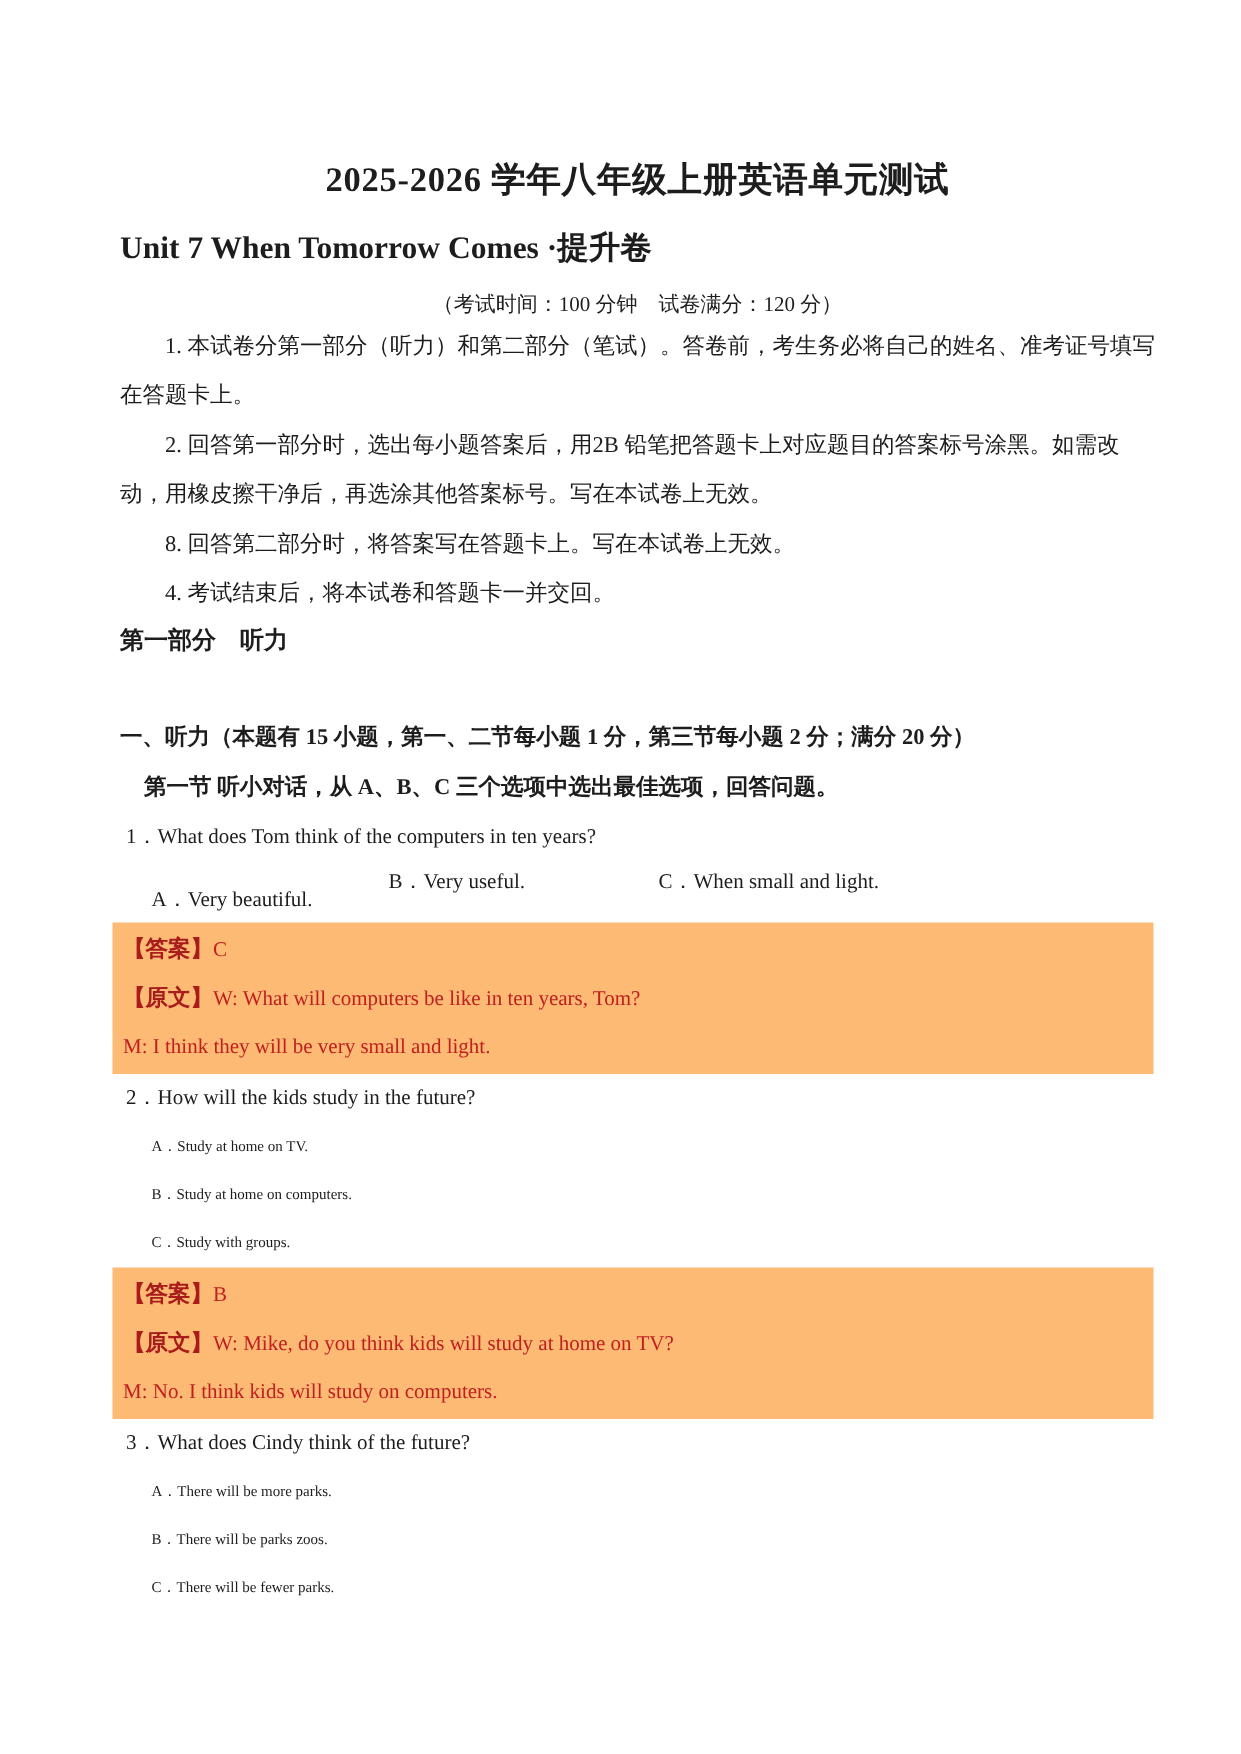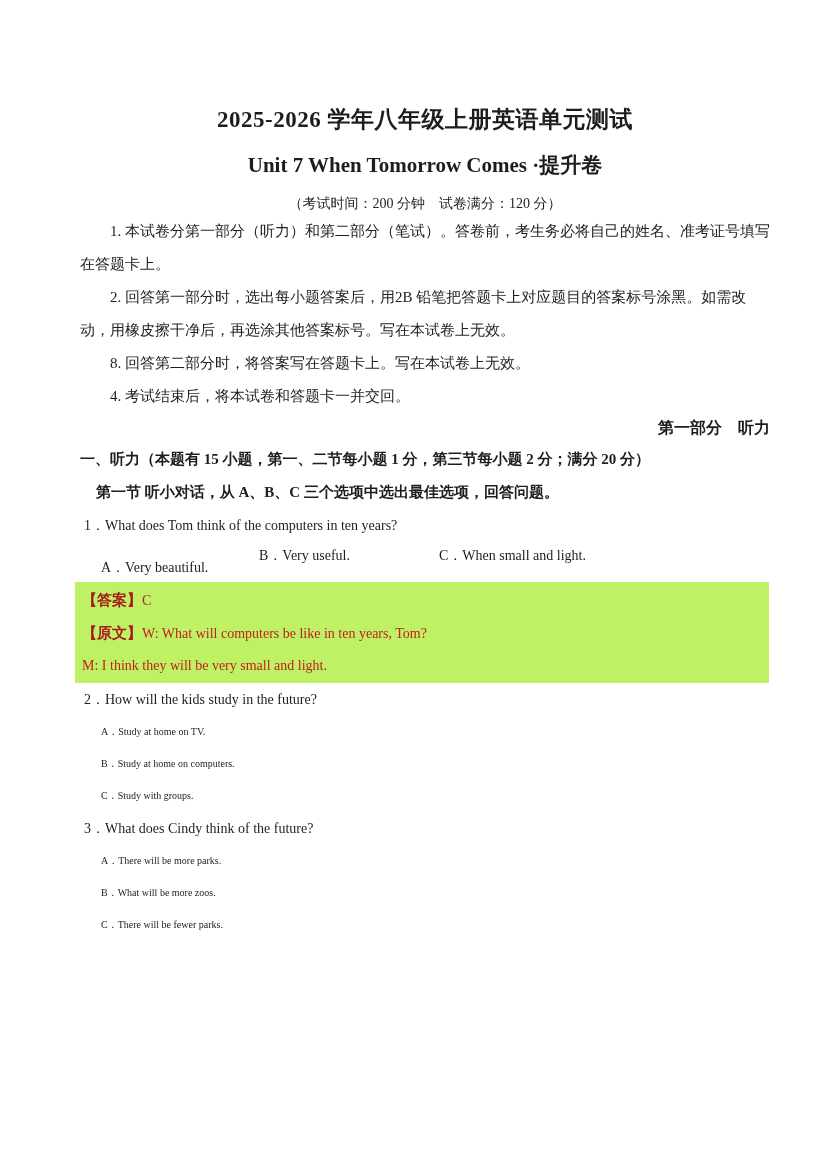--- a/index.html
+++ b/index.html
@@ -12,56 +12,56 @@
     color:#1d1d1d;
     margin:0 auto;
   }
   .content { padding:104px 57px 0 80px; box-sizing:border-box; }
 
   .doc-title {
     margin:0; font-size:23px; font-weight:bold; text-align:center;
     line-height:32px; letter-spacing:0.5px;
   }
   .doc-subtitle {
-    margin:14px 0 0; font-size:21px; font-weight:bold; text-align:center;
+    margin:14px 0 0; font-size:21px; font-weight:bold; text-align:left;
     line-height:30px;
   }
   .exam-info { margin-top:13px; font-size:14px; text-align:center; line-height:22px; }
 
   .notice-heading { margin-top:14px; font-size:15px; line-height:24px; }
   .notice { margin:0; font-size:15px; line-height:33px; text-indent:2em; }
 
-  .part-heading { font-size:16px; font-weight:bold; text-align:right; line-height:30px; }
-  .section-heading { font-size:15px; font-weight:bold; line-height:33px; }
+  .part-heading { font-size:16px; font-weight:bold; text-align:left; line-height:30px; }
+  .section-heading { font-size:15px; font-weight:bold; line-height:33px;margin-top:33px; }
   .subsection-heading { font-size:15px; font-weight:bold; line-height:33px;margin-left:16px; }
 
   .q-text { font-size:14px; line-height:33px; padding-left:4px; }
   .options-row { display:flex; font-size:14px; line-height:28px; padding-left:21px; }
   .options-row .opt-a { width:158px;margin-top:12px; }
   .options-row .opt-b { width:180px; }
   .options-row .opt-c { flex:1; }
   .option-line { font-size:10px; line-height:32px; padding-left:21px; }
 
   .answer-block {
     margin-left:-5px; width:694px; box-sizing:border-box;
-    background:#bef264;
+    background:#fdba74;
     padding:2px 0 1px 7px;
   }
   .ans-line { font-size:14px; line-height:32px; color:#c02020; }
   .ans-label { font-weight:bold; color:#a81c1c; font-size:15px; }
 </style>
 </head>
 <body>
 
 <div class="page">
   <div class="content">
 
     <h1 class="doc-title">2025-2026 学年八年级上册英语单元测试</h1>
     <h2 class="doc-subtitle">Unit 7 When Tomorrow Comes ·提升卷</h2>
-    <div class="exam-info">（考试时间：200 分钟　试卷满分：120 分）</div>
+    <div class="exam-info">（考试时间：100 分钟　试卷满分：120 分）</div>
 
     <p class="notice">1. 本试卷分第一部分（听力）和第二部分（笔试）。答卷前，考生务必将自己的姓名、准考证号填写在答题卡上。</p>
     <p class="notice">2. 回答第一部分时，选出每小题答案后，用2B 铅笔把答题卡上对应题目的答案标号涂黑。如需改动，用橡皮擦干净后，再选涂其他答案标号。写在本试卷上无效。</p>
     <p class="notice">8. 回答第二部分时，将答案写在答题卡上。写在本试卷上无效。</p>
     <p class="notice">4. 考试结束后，将本试卷和答题卡一并交回。</p>
 
     <div class="part-heading">第一部分　听力</div>
     <div class="section-heading">一、听力（本题有 15 小题，第一、二节每小题 1 分，第三节每小题 2 分；满分 20 分）</div>
     <div class="subsection-heading">第一节 听小对话，从 A、B、C 三个选项中选出最佳选项，回答问题。</div>
 
@@ -77,23 +77,28 @@
         <div class="ans-line"><span class="ans-label">【原文】</span><span>W: What will computers be like in ten years, Tom?</span></div>
         <div class="ans-line">M: I think they will be very small and light.</div>
       </div>
     </div>
 
     <div>
       <div class="q-text">2．How will the kids study in the future?</div>
       <div class="option-line">A．Study at home on TV.</div>
       <div class="option-line">B．Study at home on computers.</div>
       <div class="option-line">C．Study with groups.</div>
+      <div class="answer-block">
+        <div class="ans-line"><span class="ans-label">【答案】</span><span>B</span></div>
+        <div class="ans-line"><span class="ans-label">【原文】</span><span>W: Mike, do you think kids will study at home on TV?</span></div>
+        <div class="ans-line">M: No. I think kids will study on computers.</div>
+      </div>
     </div>
 
     <div>
       <div class="q-text">3．What does Cindy think of the future?</div>
       <div class="option-line">A．There will be more parks.</div>
-      <div class="option-line">B．What will be more zoos.</div>
+      <div class="option-line">B．There will be parks zoos.</div>
       <div class="option-line">C．There will be fewer parks.</div>
     </div>
 
   </div>
 </div>
 
 </body></html>

